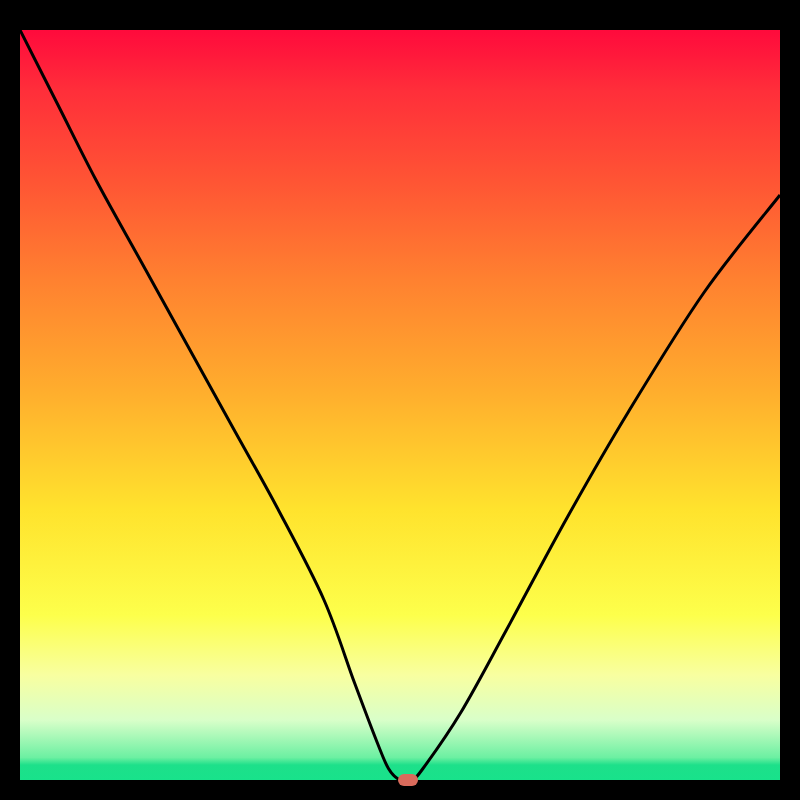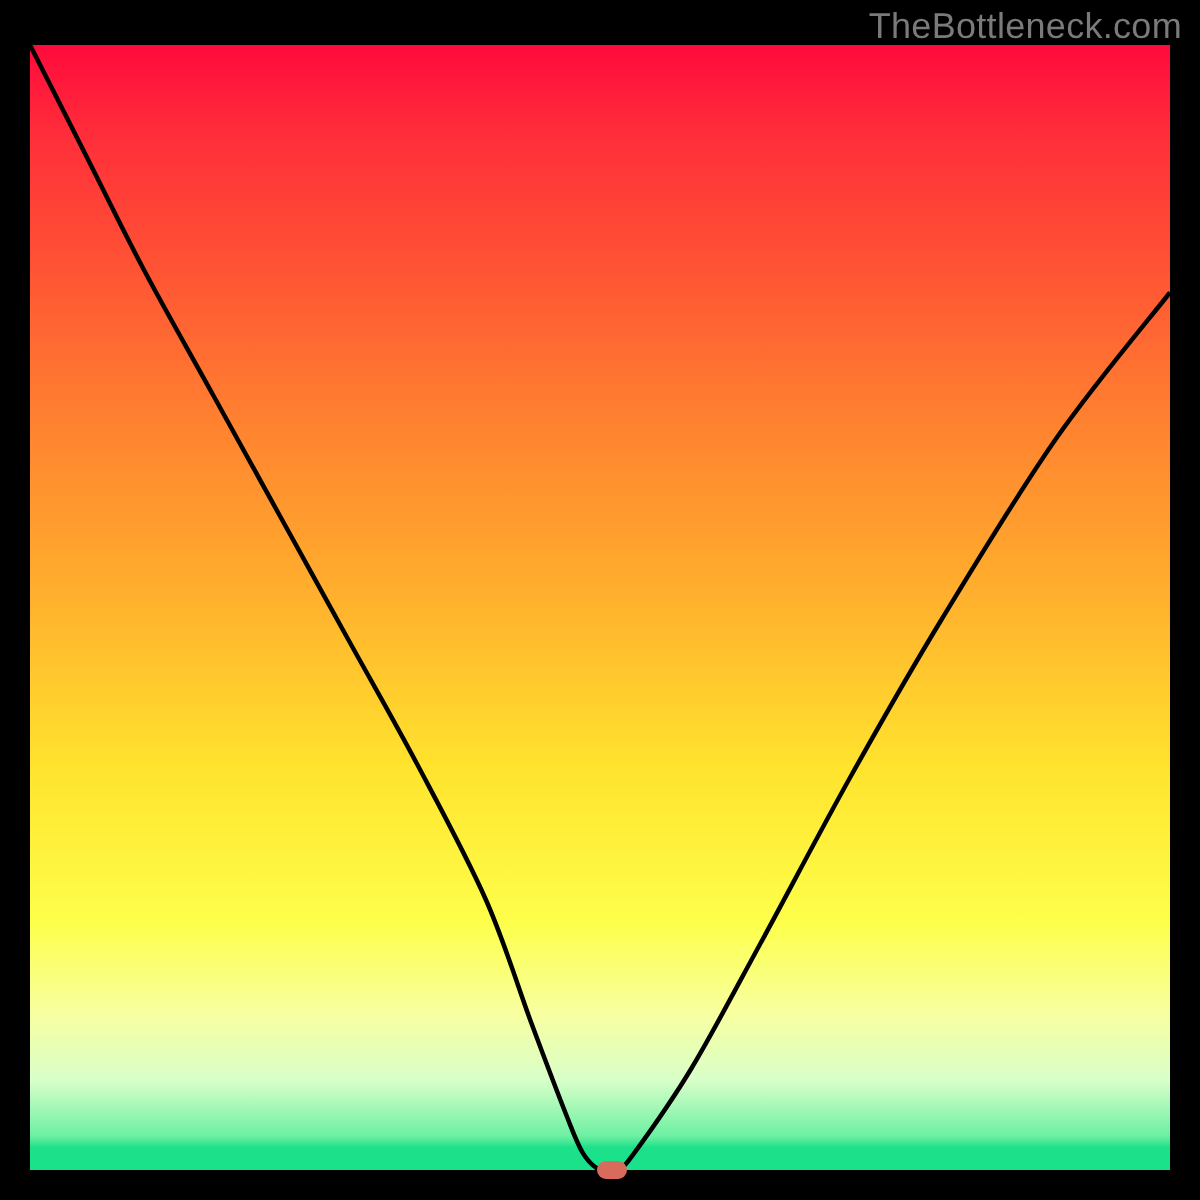--- a/index.html
+++ b/index.html
@@ -67,21 +67,20 @@
     background: #d96b5c;
     transform: translate(-50%, -50%);
     z-index: 3;
   }
 </style>
 </head>
 <body>
 
 <div class="frame">
 
-  <div class="watermark">TheBottleneck.com</div>
 
   <div class="plot">
     <div class="gradient-bg"></div>
 
     <svg class="curve-svg" viewBox="0 0 760 750" preserveAspectRatio="none">
       <path id="curve-path" d="M 0.00 0.00 C 6.33 12.50, 25.33 50.00, 38.00 75.00 C 50.67 100.00, 62.07 123.75, 76.00 150.00 C 89.93 176.25, 106.40 205.00, 121.60 232.50 C 136.80 260.00, 152.00 287.50, 167.20 315.00 C 182.40 342.50, 197.60 370.00, 212.80 397.50 C 228.00 425.00, 243.20 451.25, 258.40 480.00 C 273.60 508.75, 291.33 541.25, 304.00 570.00 C 316.67 598.75, 325.53 628.75, 334.40 652.50 C 343.27 676.25, 351.50 698.13, 357.20 712.50 C 362.90 726.88, 364.80 732.50, 368.60 738.75 C 372.40 745.00, 376.20 748.13, 380.00 750.00 C 383.80 751.88, 387.60 751.88, 391.40 750.00 C 395.20 748.13, 394.57 750.00, 402.80 738.75 C 411.03 727.50, 426.87 705.63, 440.80 682.50 C 454.73 659.38, 468.67 632.50, 486.40 600.00 C 504.13 567.50, 526.93 523.75, 547.20 487.50 C 567.47 451.25, 585.20 420.00, 608.00 382.50 C 630.80 345.00, 658.67 298.75, 684.00 262.50 C 709.33 226.25, 747.33 181.25, 760.00 165.00" fill="none" stroke="#000000" stroke-width="3"></path>
     </svg>
 
     <div id="marker" class="marker" style="left: 387.6px; top: 750px; background: rgb(217, 107, 92);"></div>
   </div>

